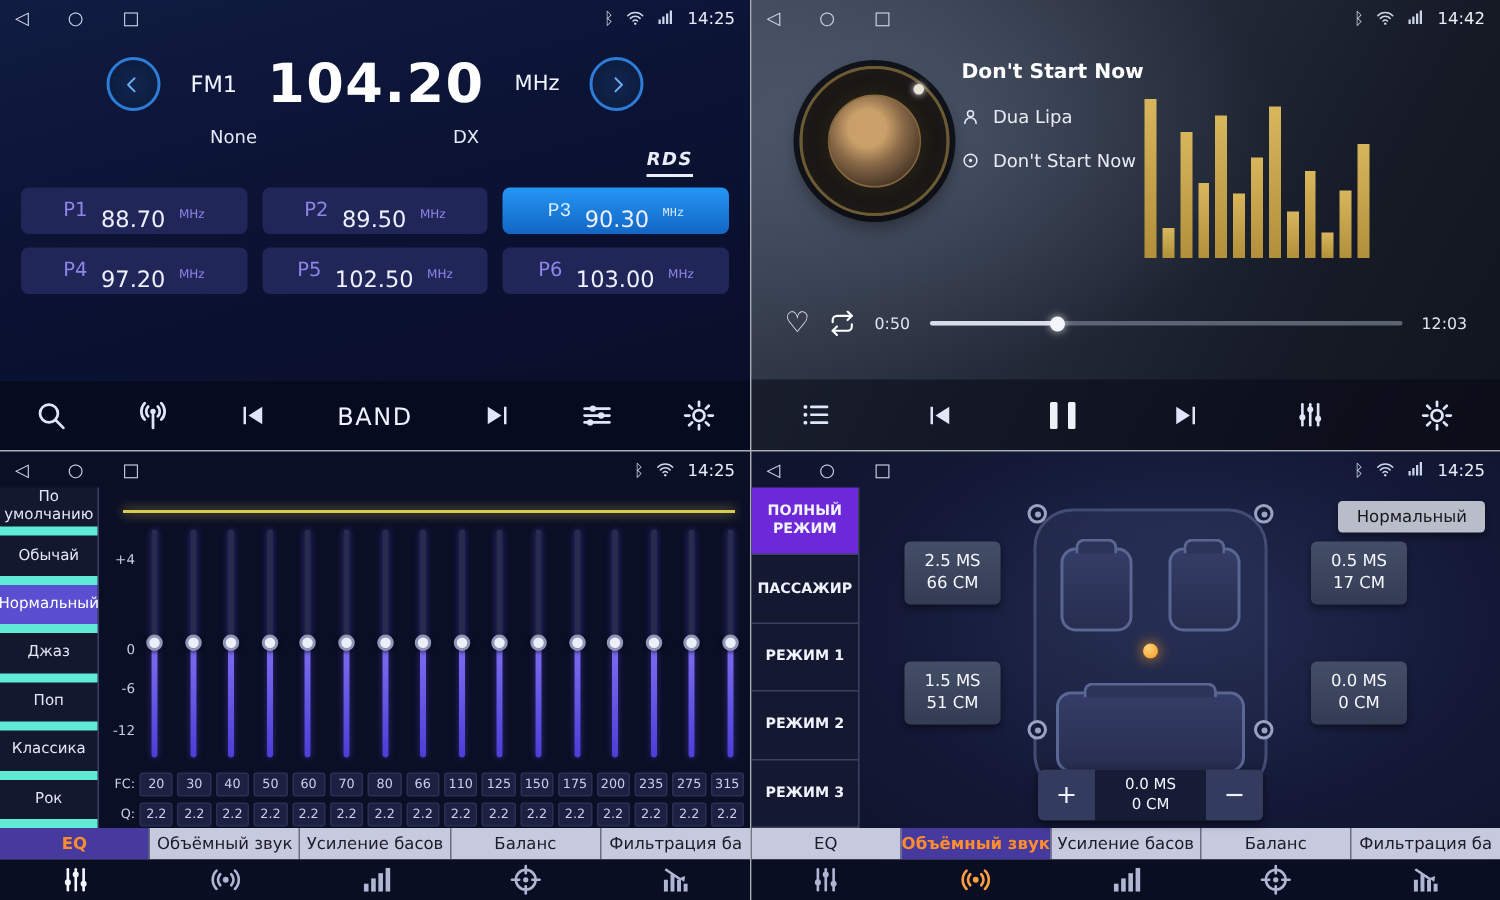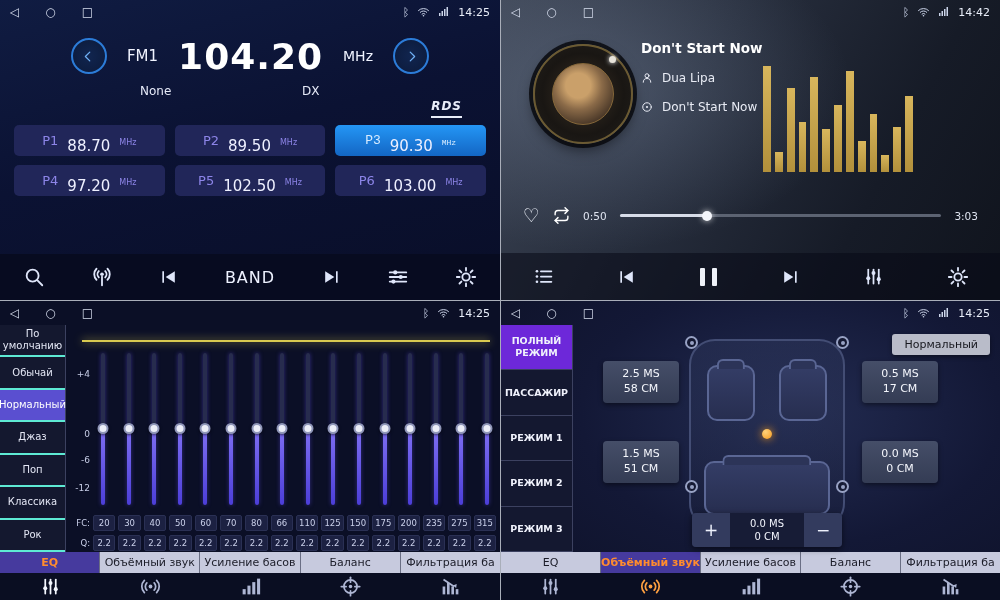--- a/index.html
+++ b/index.html
@@ -71,21 +71,21 @@
 .progress .fill{height:100%;background:#d7dce8;border-radius:2px;}
 .progress .knob{position:absolute;top:50%;transform:translate(-50%,-50%);width:10px;height:10px;border-radius:50%;background:#f4f6fb;box-shadow:0 0 6px rgba(255,255,255,.75);}
 .player-toolbar{position:absolute;left:0;right:0;bottom:0;height:47px;background:rgba(7,10,22,.55);display:flex;align-items:center;justify-content:space-around;color:#e3e9f6;}
 .pause{display:flex;gap:7px;cursor:pointer;}
 .pause i{display:block;width:5px;height:18px;background:#eef1f8;border-radius:1px;}
 
 
 .eq{background:#0b0f26;color:#e7eaf6;display:flex;flex-direction:column;}
 .eq-body{flex:1;display:flex;min-height:0;}
 .eq-sidebar{width:66px;flex:0 0 66px;background:#14182f;border-right:1px solid #3c4160;display:flex;flex-direction:column;}
-.eq-side-item{flex:1;display:flex;align-items:center;justify-content:center;text-align:center;font-size:10px;line-height:1.2;color:#e3e6f4;border-bottom:2px solid #5eead4;cursor:pointer;padding:1px 2px;}
+.eq-side-item{flex:1;display:flex;align-items:center;justify-content:center;text-align:center;font-size:10px;line-height:1.2;color:#e3e6f4;border-bottom:6px solid #5eead4;cursor:pointer;padding:1px 2px;}
 .eq-side-item.active{background:#5a4fd0;color:#fff;}
 .eq-main{flex:1;position:relative;}
 .max-line{position:absolute;top:15px;left:16px;right:10px;height:2px;background:#d9ca50;box-shadow:0 0 8px rgba(217,202,80,.85);}
 .eq-levels{position:absolute;left:2px;top:0;width:22px;height:100%;font-size:9px;color:#c7cde6;}
 .eq-levels div{position:absolute;left:0;width:22px;text-align:right;}
 .eq-levels div:nth-child(1){top:44px;}
 .eq-levels div:nth-child(2){top:104px;}
 .eq-levels div:nth-child(3){top:130px;}
 .eq-levels div:nth-child(4){top:158px;}
 .eq-sliders{position:absolute;left:30px;right:6px;top:28px;height:152px;display:flex;justify-content:space-between;}
@@ -126,21 +126,21 @@
 .seat.rear{left:13px;right:13px;bottom:12px;height:54px;}
 .seat.rear::before{width:70%;}
 .spk{position:absolute;width:13px;height:13px;border:2px solid #98a2c4;border-radius:50%;background:rgba(20,24,48,.8);}
 .spk::after{content:"";position:absolute;inset:2.5px;border-radius:50%;background:#98a2c4;}
 .spk.tl{left:-6px;top:-5px;}
 .spk.tr{right:-6px;top:-5px;}
 .spk.bl{left:-6px;bottom:34px;}
 .spk.br{right:-6px;bottom:34px;}
 .spk.bc{left:50%;transform:translateX(-50%);bottom:-8px;width:16px;height:16px;}
 .focus-dot{position:absolute;left:50%;top:88px;transform:translateX(-50%);width:10px;height:10px;border-radius:50%;background:radial-gradient(circle at 35% 30%,#ffd27a,#f59a1e);box-shadow:0 0 9px rgba(245,154,30,.95);}
-.delay-val{position:absolute;width:76px;height:42px;background:linear-gradient(180deg,#454e68,#343c54);border-radius:4px;display:flex;flex-direction:column;align-items:center;justify-content:center;font-size:11px;line-height:1.35;color:#f4f6fc;cursor:pointer;box-shadow:0 2px 5px rgba(0,0,0,.45);z-index:3;}
+.delay-val{position:absolute;width:64px;height:42px;background:linear-gradient(180deg,#454e68,#343c54);border-radius:4px;display:flex;flex-direction:column;align-items:center;justify-content:center;font-size:11px;line-height:1.35;color:#f4f6fc;cursor:pointer;box-shadow:0 2px 5px rgba(0,0,0,.45);z-index:3;}
 .dv-fl{left:30px;top:36px;}
 .dv-fr{right:62px;top:36px;}
 .dv-rl{left:30px;top:116px;}
 .dv-rr{right:62px;top:116px;}
 .adjust-bar{position:absolute;left:119px;bottom:5px;width:150px;height:34px;display:flex;background:#1f2542;border-radius:4px;overflow:hidden;box-shadow:0 2px 6px rgba(0,0,0,.55);z-index:5;}
 .adjust-btn{flex:0 0 38px;display:flex;align-items:center;justify-content:center;font-size:17px;background:#333b5e;color:#eef1fc;cursor:pointer;}
 .adjust-val{flex:1;display:flex;flex-direction:column;align-items:center;justify-content:center;font-size:10px;line-height:1.35;background:#171c36;color:#f2f4fc;}
 </style>
 </head>
 <body>
@@ -357,21 +357,21 @@
           <polyline points="17 1 21 5 17 9"></polyline>
           <path d="M3 11V9a4 4 0 0 1 4-4h14"></path>
           <polyline points="7 23 3 19 7 15"></polyline>
           <path d="M21 13v2a4 4 0 0 1-4 4H3"></path>
         </svg>
       <span class="ctrl-time">0:50</span>
       <div class="progress">
         <div class="fill" style="width: 27%;"></div>
         <div class="knob" style="left: 27%;"></div>
       </div>
-      <span class="ctrl-time">3:03</span>
+      <span class="ctrl-time">12:03</span>
     </div>
 
     <div class="player-toolbar">
       <div class="tb">
         <svg class="si" width="21" height="21" viewBox="0 0 24 24">
             <line x1="9" y1="6" x2="21" y2="6"></line>
             <line x1="9" y1="12" x2="21" y2="12"></line>
             <line x1="9" y1="18" x2="21" y2="18"></line>
             <circle cx="4.5" cy="6" r="1.5" fill="currentColor" stroke="none"></circle>
             <circle cx="4.5" cy="12" r="1.5" fill="currentColor" stroke="none"></circle>
@@ -671,21 +671,21 @@
           <div class="spk tl"></div>
           <div class="spk tr"></div>
           <div class="spk bl"></div>
           <div class="spk br"></div>
           <div class="spk bc"></div>
           <div class="focus-dot"></div>
         </div>
 
         <div class="delay-val dv-fl">
           <span>2.5 MS</span>
-          <span>58 CM</span>
+          <span>66 CM</span>
         </div>
         <div class="delay-val dv-fr">
           <span>0.5 MS</span>
           <span>17 CM</span>
         </div>
         <div class="delay-val dv-rl">
           <span>1.5 MS</span>
           <span>51 CM</span>
         </div>
         <div class="delay-val dv-rr">

